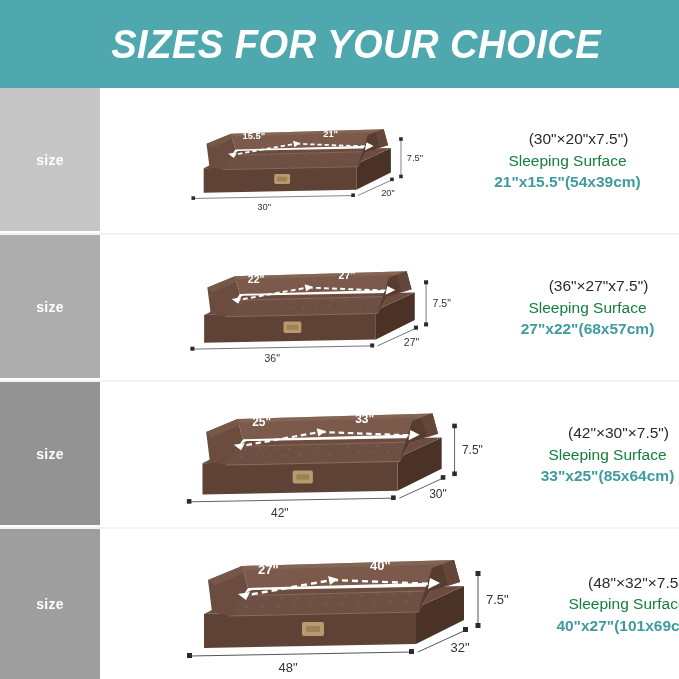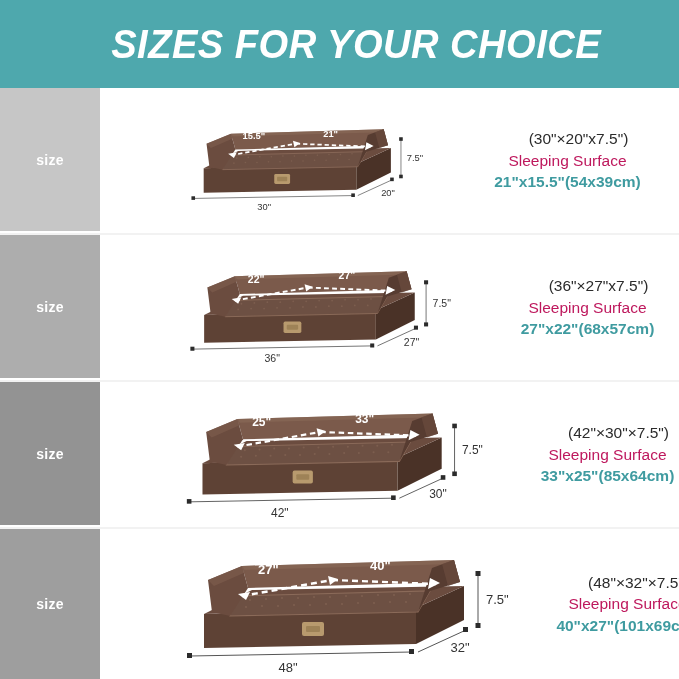--- a/index.html
+++ b/index.html
@@ -73,21 +73,21 @@
     padding-right: 4px;
   }
   .dim-line {
     color: #2b2b2b;
     font-size: 15.5px;
     line-height: 1.38;
     white-space: nowrap;
     padding-left: 22px;
   }
   .surface-line {
-    color: #be185d;
+    color: #15803d;
     font-size: 15.5px;
     line-height: 1.38;
     white-space: nowrap;
   }
   .cm-line {
     color: #3f9ba0;
     font-size: 15.5px;
     font-weight: 700;
     line-height: 1.38;
     white-space: nowrap;

